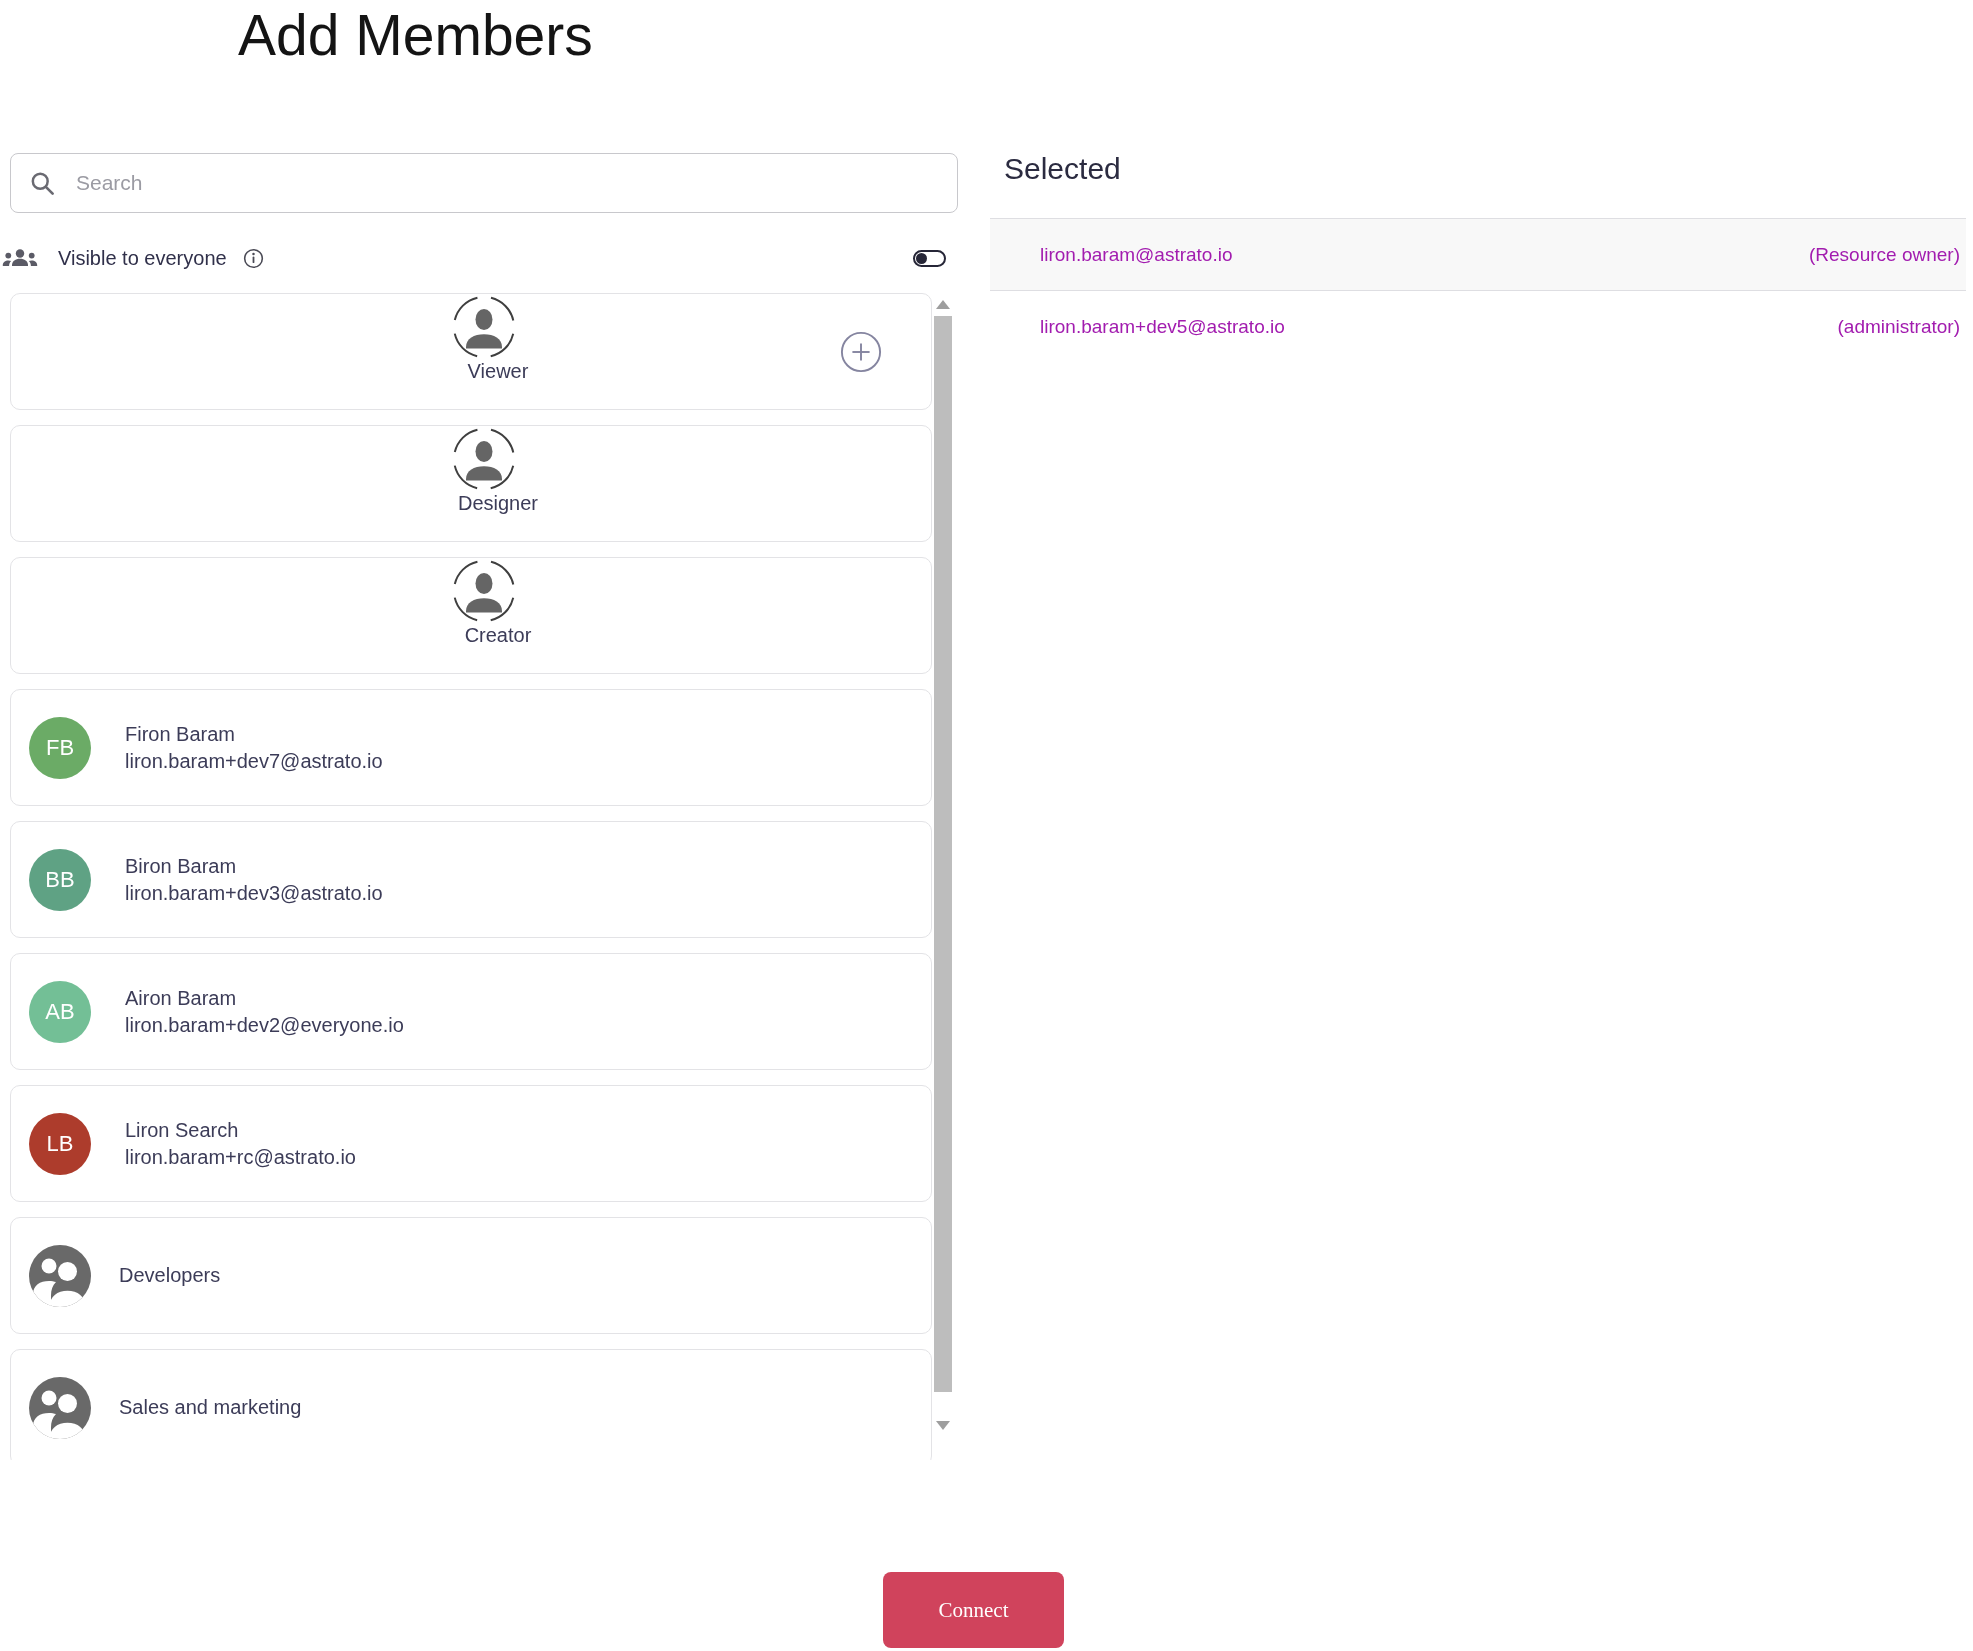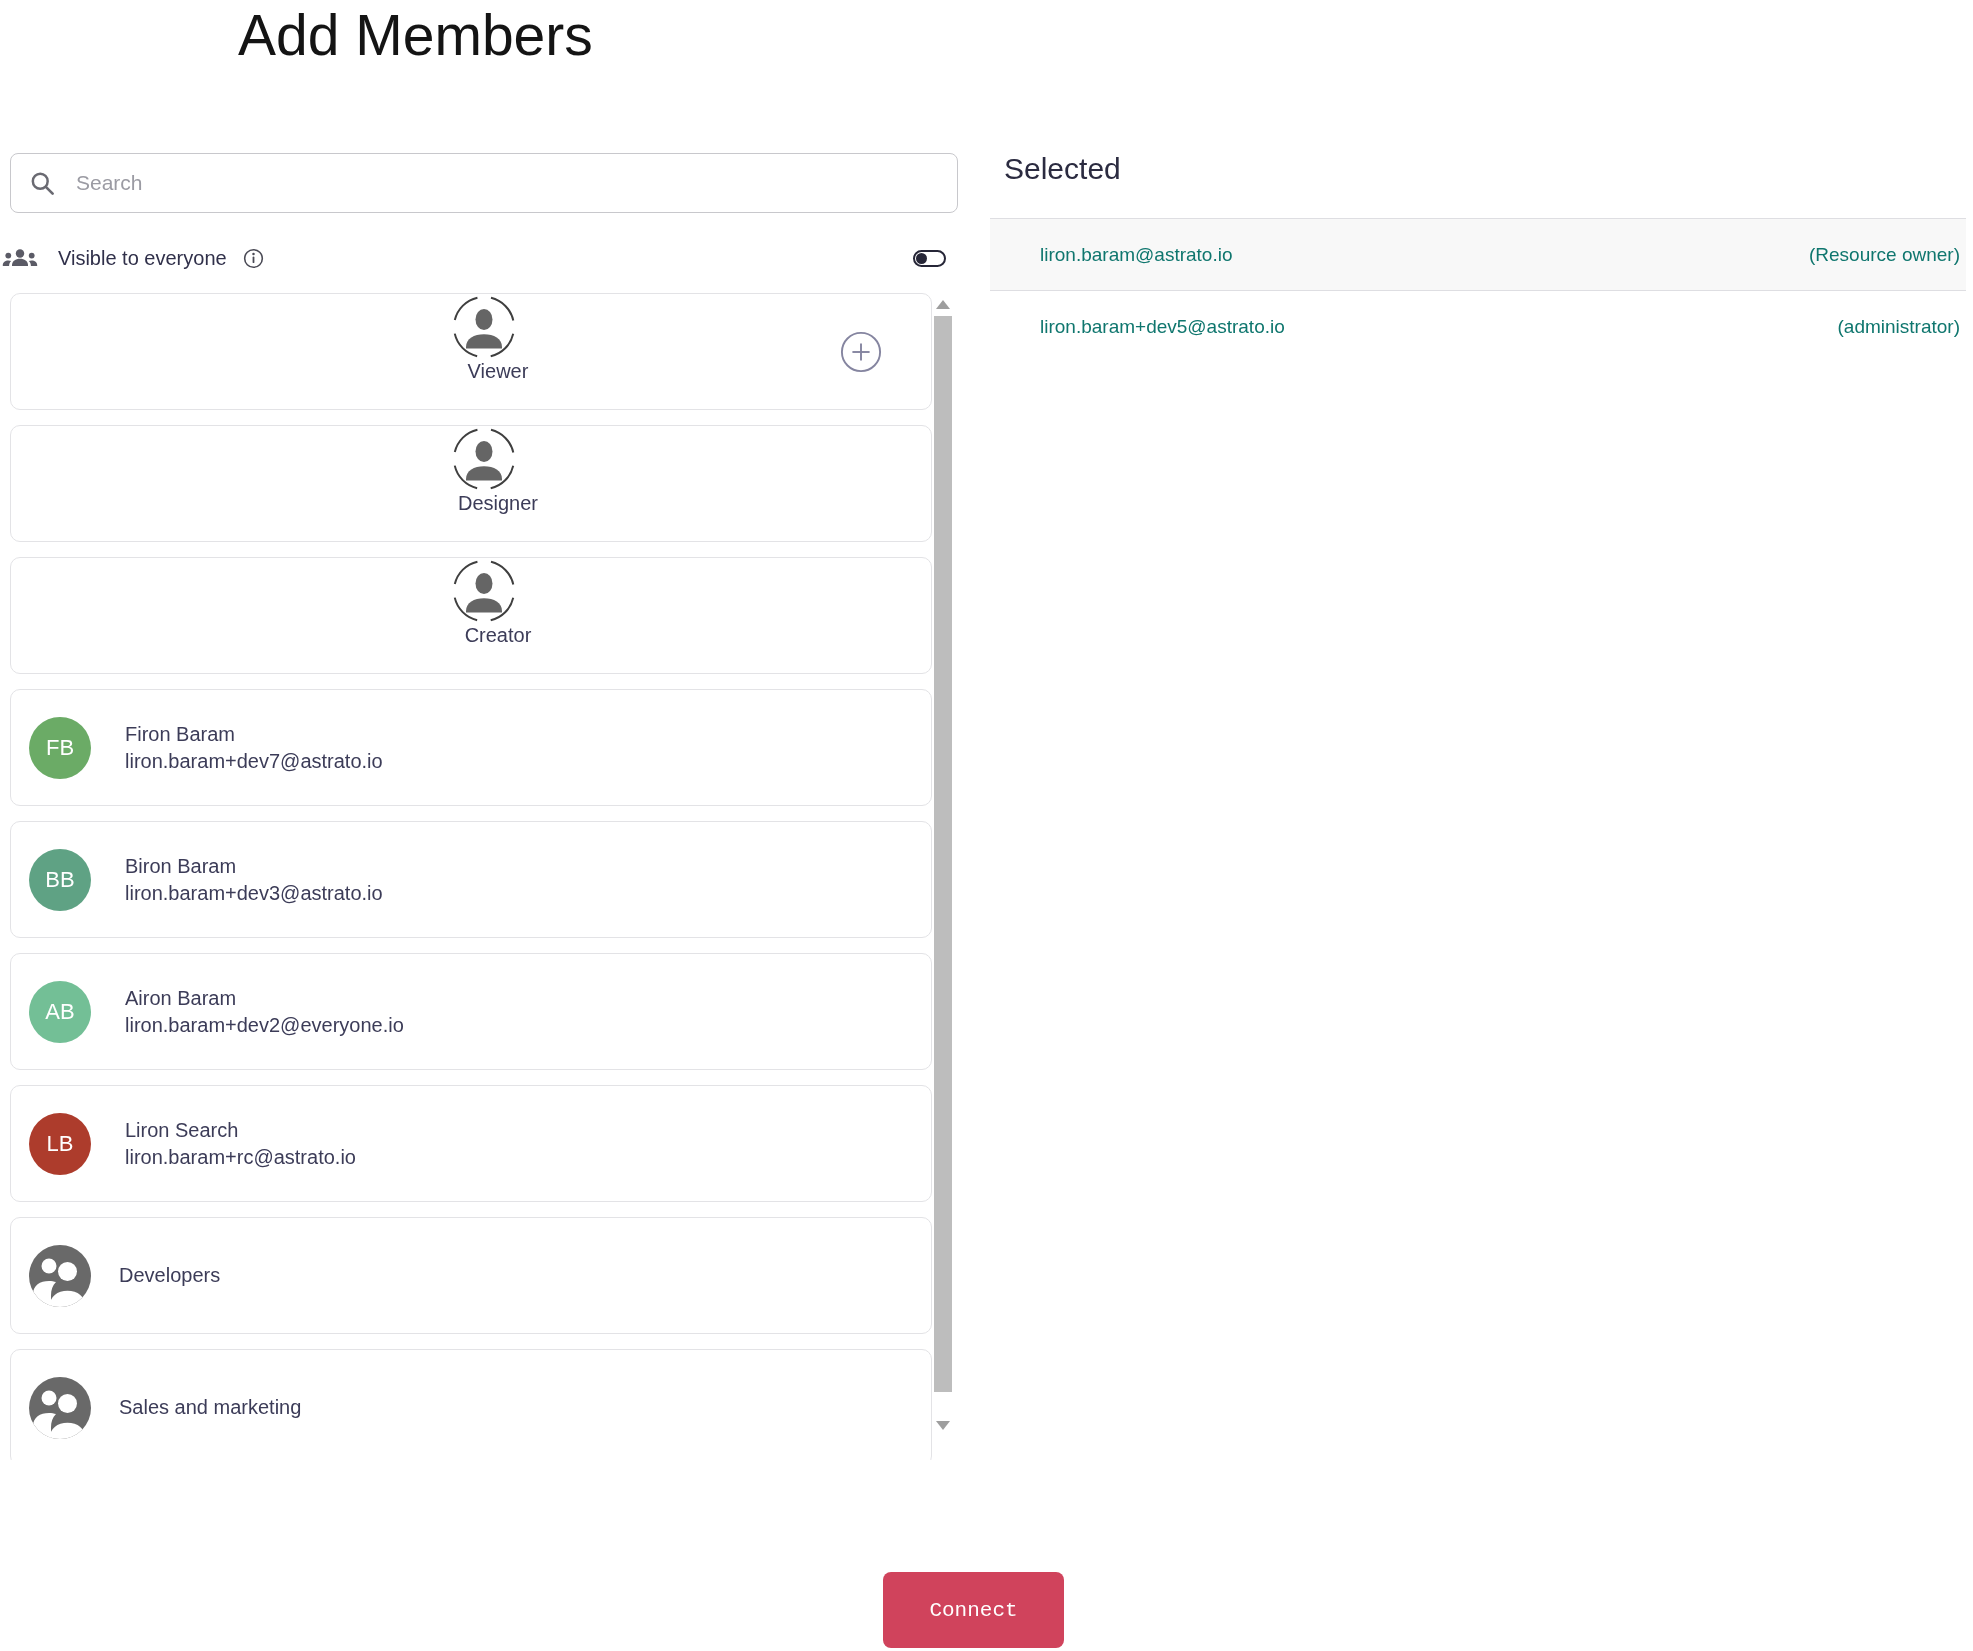--- a/index.html
+++ b/index.html
@@ -101,27 +101,27 @@
     position: absolute; left: 1004px; top: 152px;
     font-size: 30px; font-weight: 400; color: #2b2b40;
   }
   .selected-rows { position: absolute; left: 990px; top: 218px; width: 976px; }
   .selected-row {
     height: 72px; border-top: 1px solid #dedee2;
     display: flex; align-items: center; justify-content: space-between;
     padding: 0 6px 0 50px; background: #fff;
   }
   .selected-row.alt { background: #f8f8f8; }
-  .sel-email, .sel-role { font-size: 19px; color: #0f766e; }
+  .sel-email, .sel-role { font-size: 19px; color: #a21caf; }
 
   
   .connect-btn {
     position: absolute; left: 883px; top: 1572px; width: 181px; height: 76px;
     border: none; border-radius: 8px; background: #d0435c; color: #ffffff;
-    font-size: 21px; font-family: Liberation Mono, monospace;
+    font-size: 21px; font-family: Liberation Serif, serif;
     cursor: pointer;
   }
 </style>
 </head>
 <body>
 
 <div class="page">
 
   <h1 class="page-title">Add Members</h1>
 

